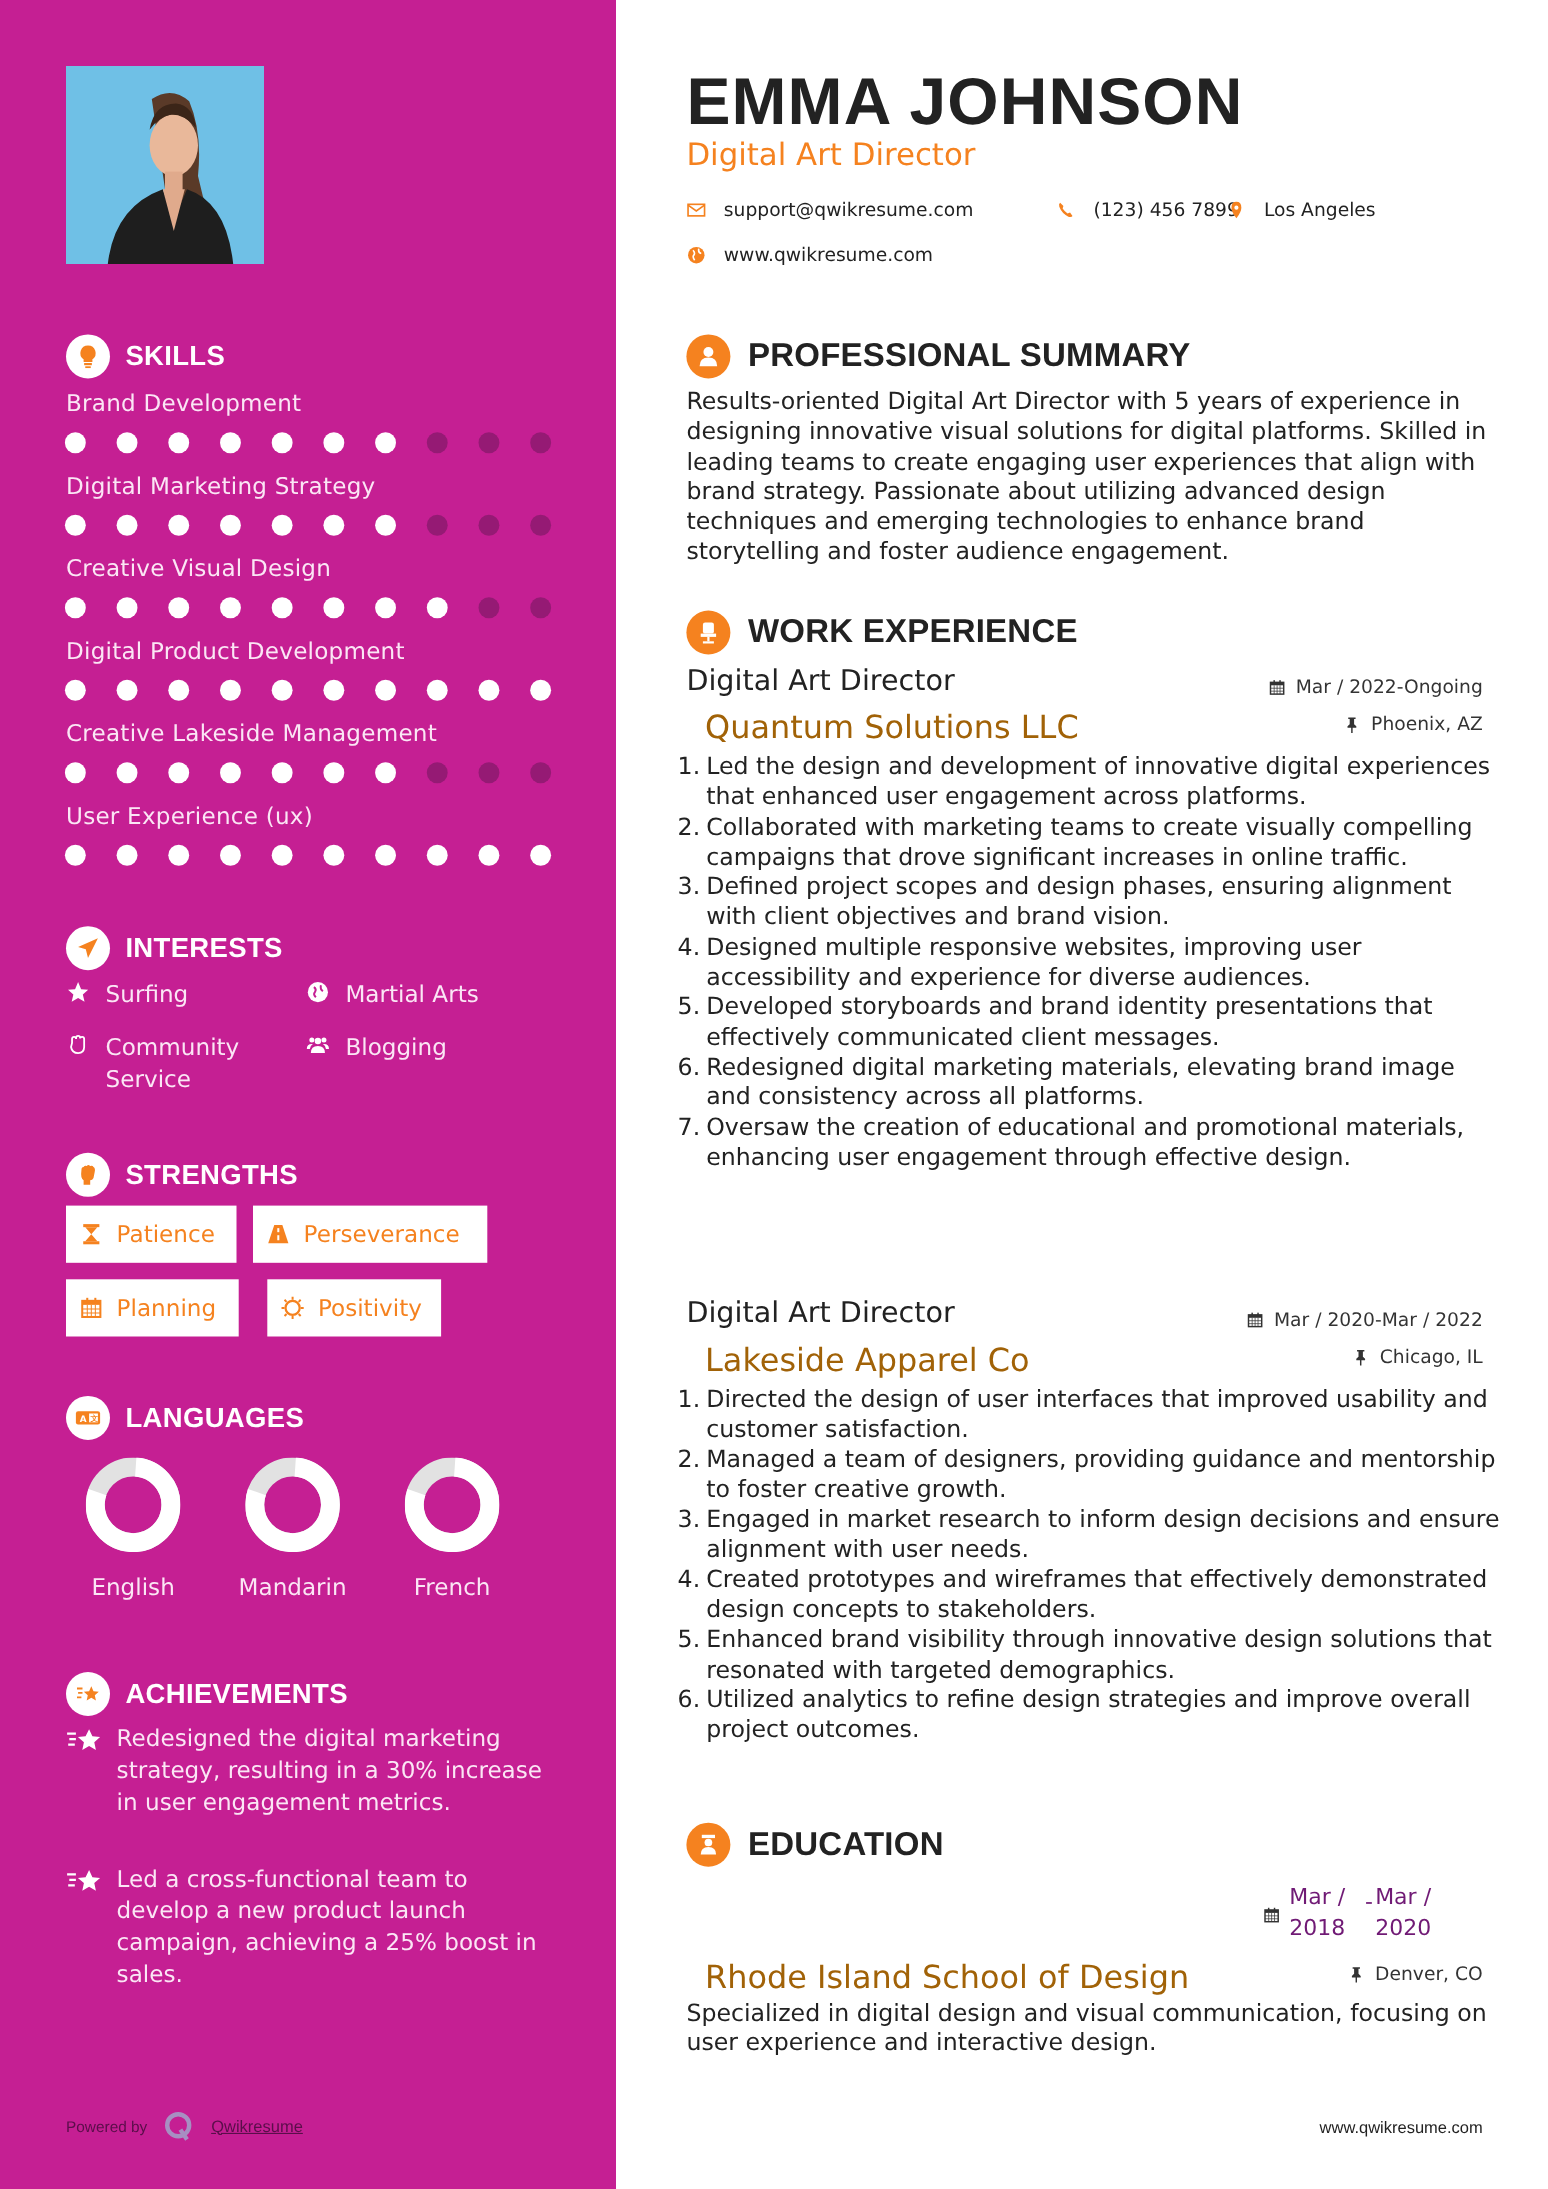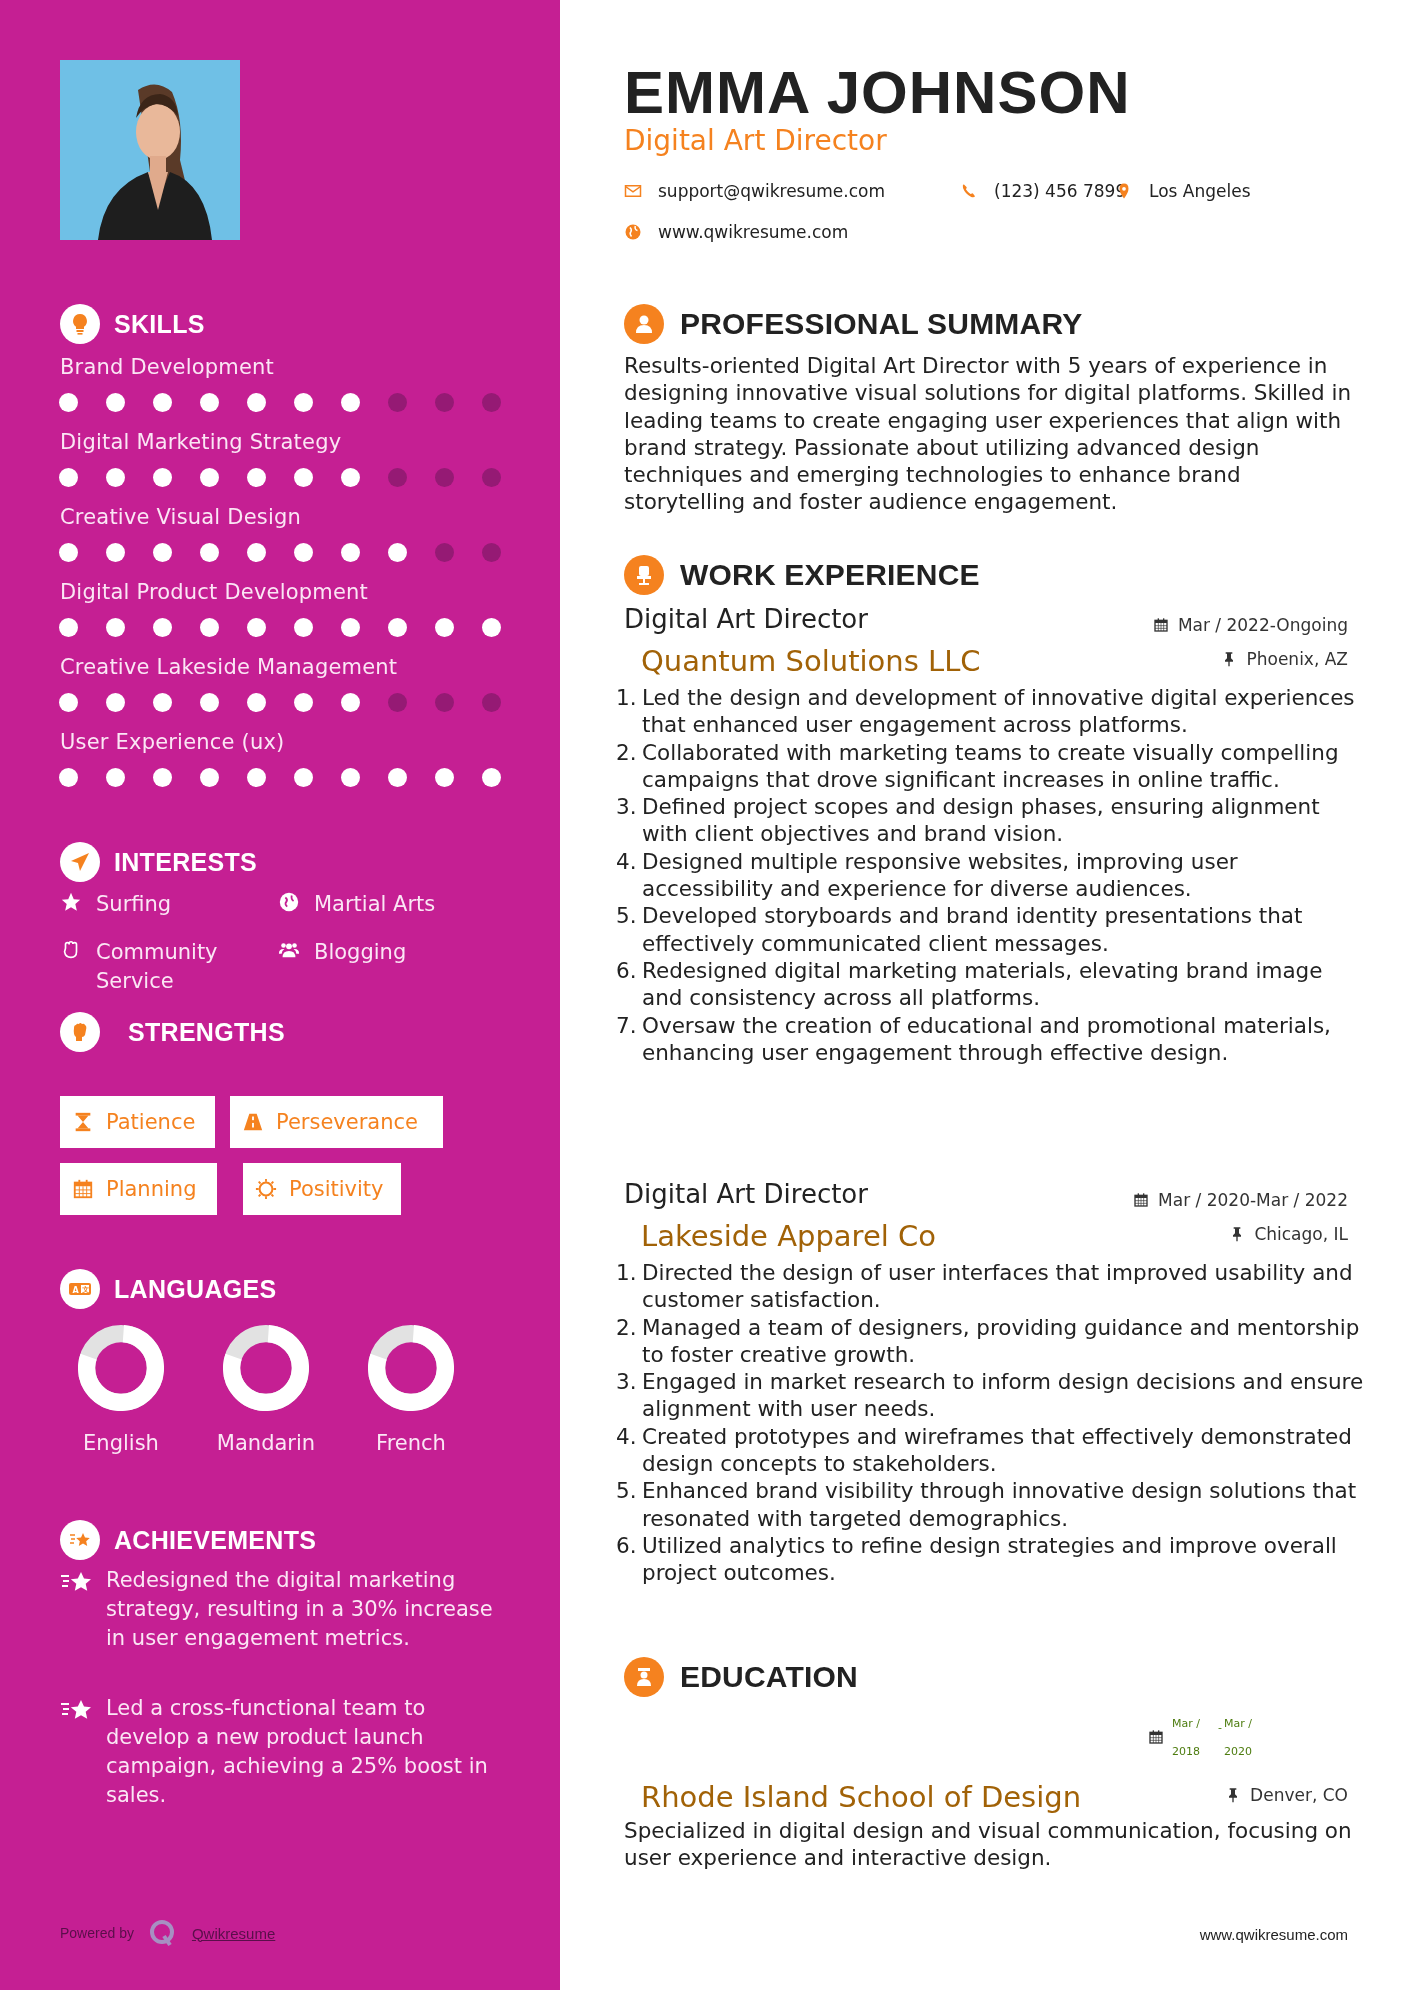--- a/index.html
+++ b/index.html
@@ -62,21 +62,21 @@
   .role { position: absolute; left: 64px; font-size: 26px; color: #222; }
   .company { position: absolute; left: 81px; font-size: 29px; color: #a16207; }
   .meta { position: absolute; right: 59px; display: flex; align-items: center; font-size: 17px; color: #333; }
   .meta .ic { width: 18px; height: 18px; margin-right: 7px; display: flex; align-items: center; }
   .meta .ic svg { width: 16px; height: 16px; }
 
   ol.duties { position: absolute; left: 64px; width: 740px; list-style: none; font-size: 21.5px; line-height: 27.3px; color: #222; }
   ol.duties li { display: flex; }
   ol.duties li .num { width: 18px; flex: none; text-align: right; margin-left: -8px; margin-right: 8px; }
 
-  .edu-dates { position: absolute; left: 590px; top: 1710px; display: flex; font-size: 11px; color: #4d7c0f; line-height: 28px; }
+  .edu-dates { position: absolute; left: 590px; top: 1710px; display: flex; font-size: 20px; color: #701a75; line-height: 28px; }
   .edu-dates .ic { width: 24px; padding-top: 18px; }
   .edu-dates .ic svg { width: 16px; height: 16px; }
   .edu-dates .col { margin-right: 18px; }
 
   .footer-url { position: absolute; right: 59px; top: 1926px; font-family: "Liberation Sans", sans-serif; font-size: 15px; color: #222; }
 </style>
 </head>
 <body>
 
 <div class="sidebar">
@@ -220,21 +220,21 @@
     <span class="ic"><svg viewBox="0 0 24 24">
           <circle cx="6" cy="7" r="2.5" fill="#fff"></circle>
           <circle cx="18" cy="7" r="2.5" fill="#fff"></circle>
           <circle cx="12" cy="8" r="3.2" fill="#fff"></circle>
           <path d="M5 20 Q5 13 12 13 Q19 13 19 20Z" fill="#fff"></path>
           <path d="M1 16 Q1 11 6 11 L7 11 Q4 13 4 16Z M23 16 Q23 11 18 11 L17 11 Q20 13 20 16Z" fill="#fff"></path>
         </svg></span>
     <span>Blogging</span>
   </div>
 
-  <div class="s-head" style="top:1012px;gap:14px;">
+  <div class="s-head" style="top:1048px;">
     <span class="badge">
       <svg viewBox="0 0 24 24">
           <path d="M6 8 Q6 5 8 5 Q9 3 11 4 Q12 2 14 4 Q16 3 17 5 Q19 6 18 10 L17 15 Q16 17 14 17 L14 21 L8 21 L8 17 Q5 15 6 8Z" fill="#F5821F"></path>
         </svg>
     </span>
     <span class="title">STRENGTHS</span>
   </div>
 
   <div class="strength" style="left:60px; top:1096px; width:155px;">
     <span class="ic">

